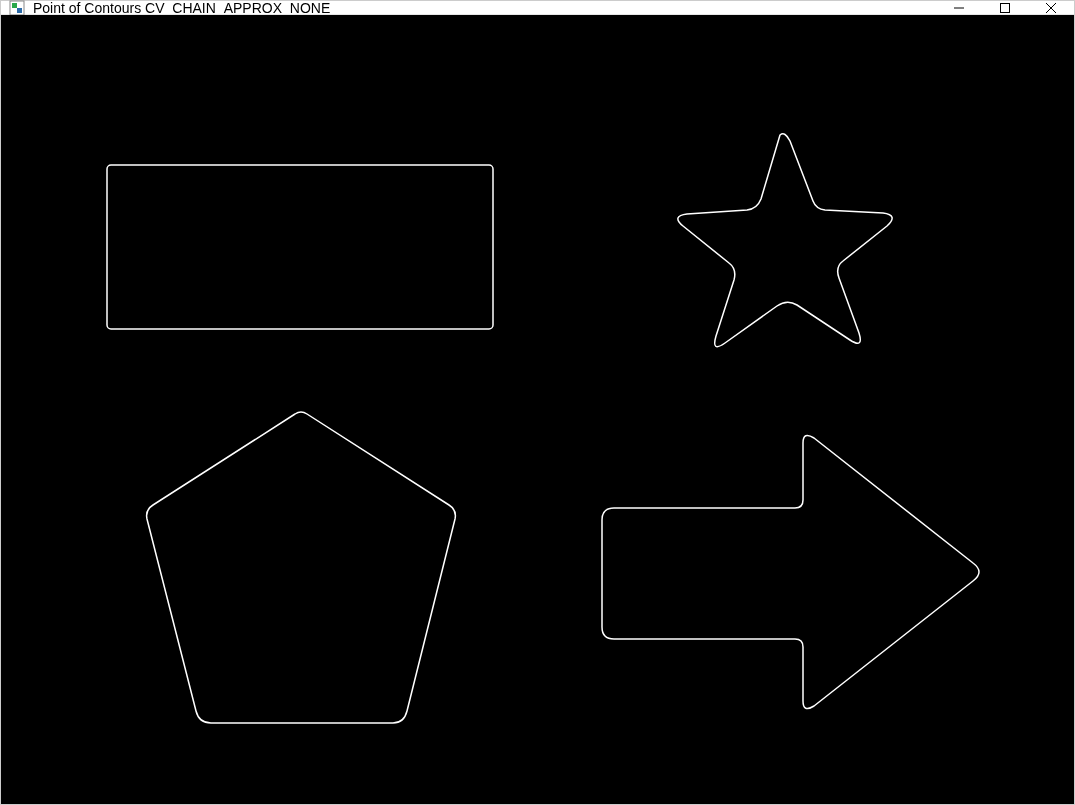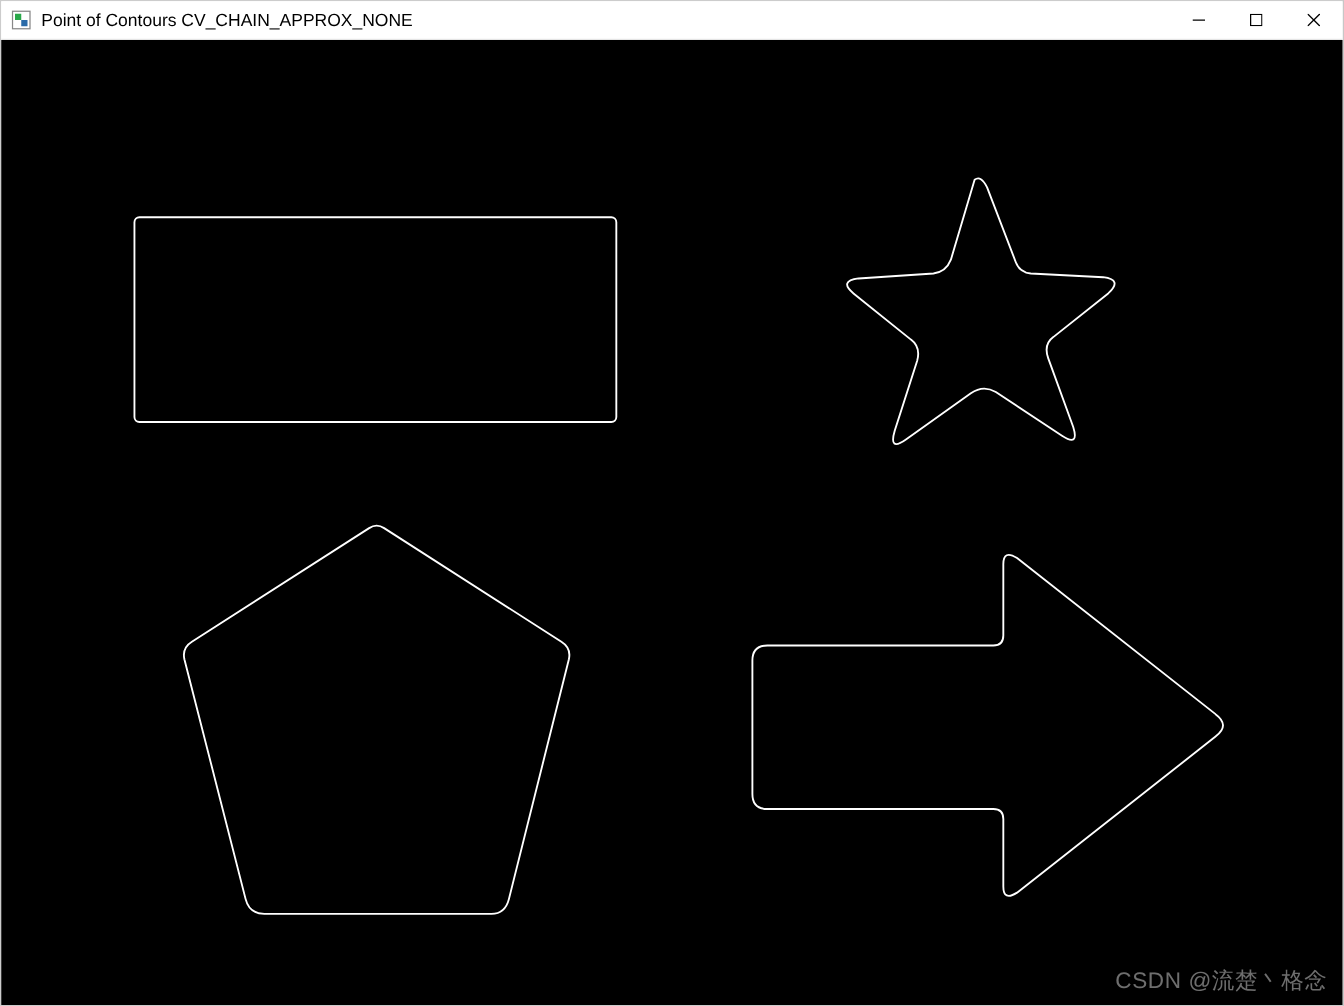--- a/index.html
+++ b/index.html
@@ -11,21 +11,21 @@
       overflow: hidden;
     }
     .window {
       width: 1075px;
       height: 805px;
       border: 1px solid #ccc;
       display: flex;
       flex-direction: column;
     }
     .titlebar {
-      height: 31px;
+      height: 14px;
       background: #fff;
       display: flex;
       align-items: center;
       border-bottom: 1px solid #e5e5e5;
     }
     .app-icon {
       width: 16px;
       height: 16px;
       margin: 0 8px;
       display: inline-block;
@@ -161,15 +161,14 @@
                L 972 540
                Q 984 549 972 558
                L 813 683
                Q 802 690 802 678
                L 802 624
                Q 802 616 794 616
                L 613 616
                Q 601 616 601 604
                Z"></path>
     </svg>
-    <div class="watermark">CSDN @流楚丶格念</div>
   </div>
 </div>
 
 </body></html>

